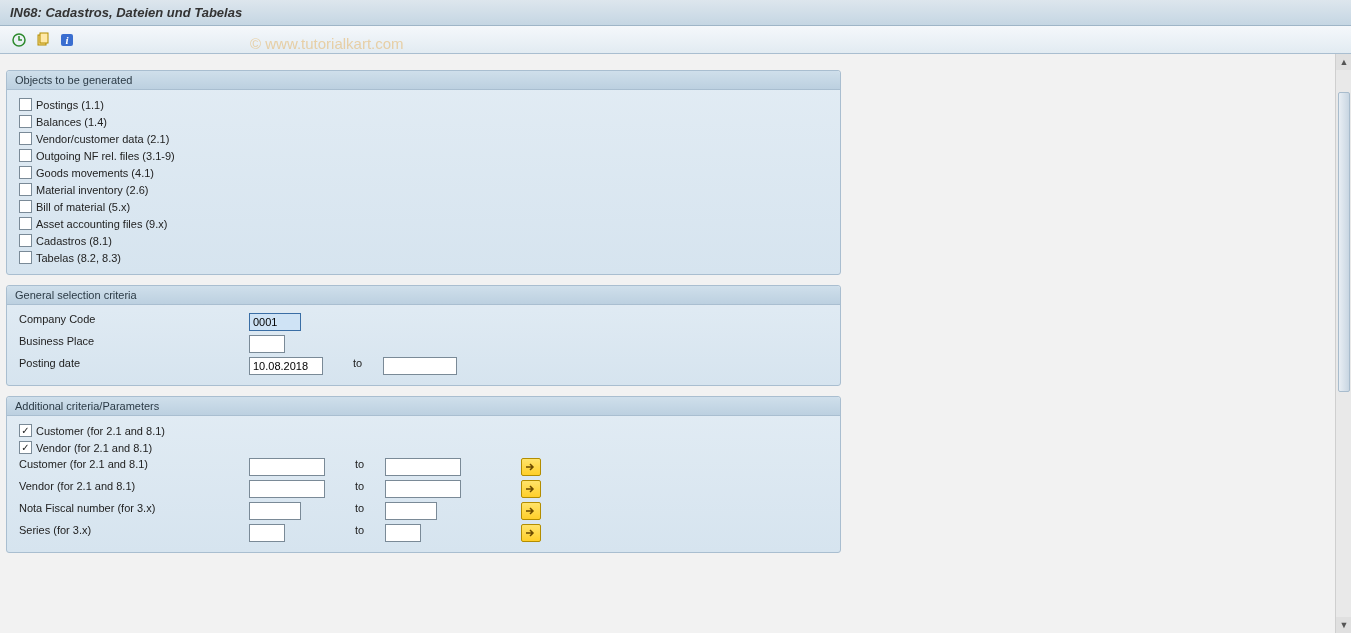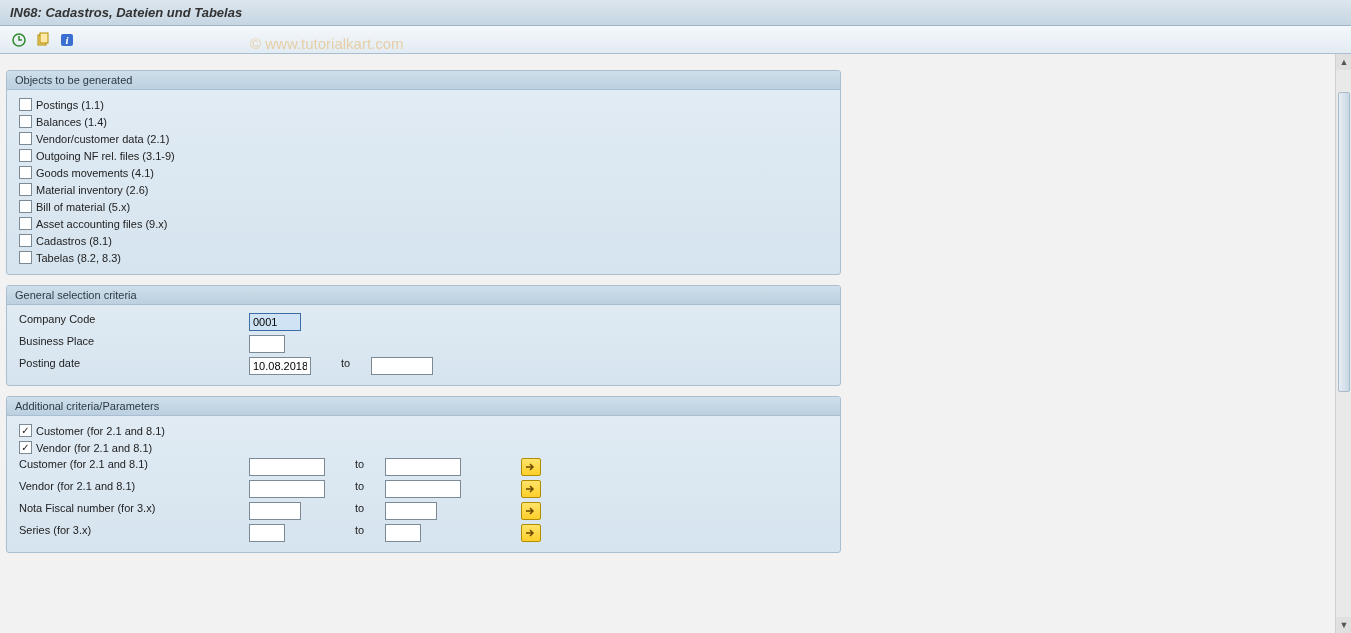--- a/index.html
+++ b/index.html
@@ -144,21 +144,21 @@
       padding: 1px 3px;
       font-size: 11px;
       font-family: Arial;
     }
     .inp.sel {
       background: #cfe3f5;
       border: 1px solid #3a6ea5;
     }
     .inp.small { width: 36px; }
     .inp.short { width: 52px; }
-    .inp.date { width: 62px; }
+    .inp.date { width: 74px; }
     .inp.med { width: 76px; }
     .to-label {
       width: 60px;
       text-align: left;
       padding-left: 30px;
       color:#222;
     }
     .multi-btn {
       width: 20px; height: 18px;
       background: linear-gradient(to bottom,#ffe36a,#ffcf2a);

